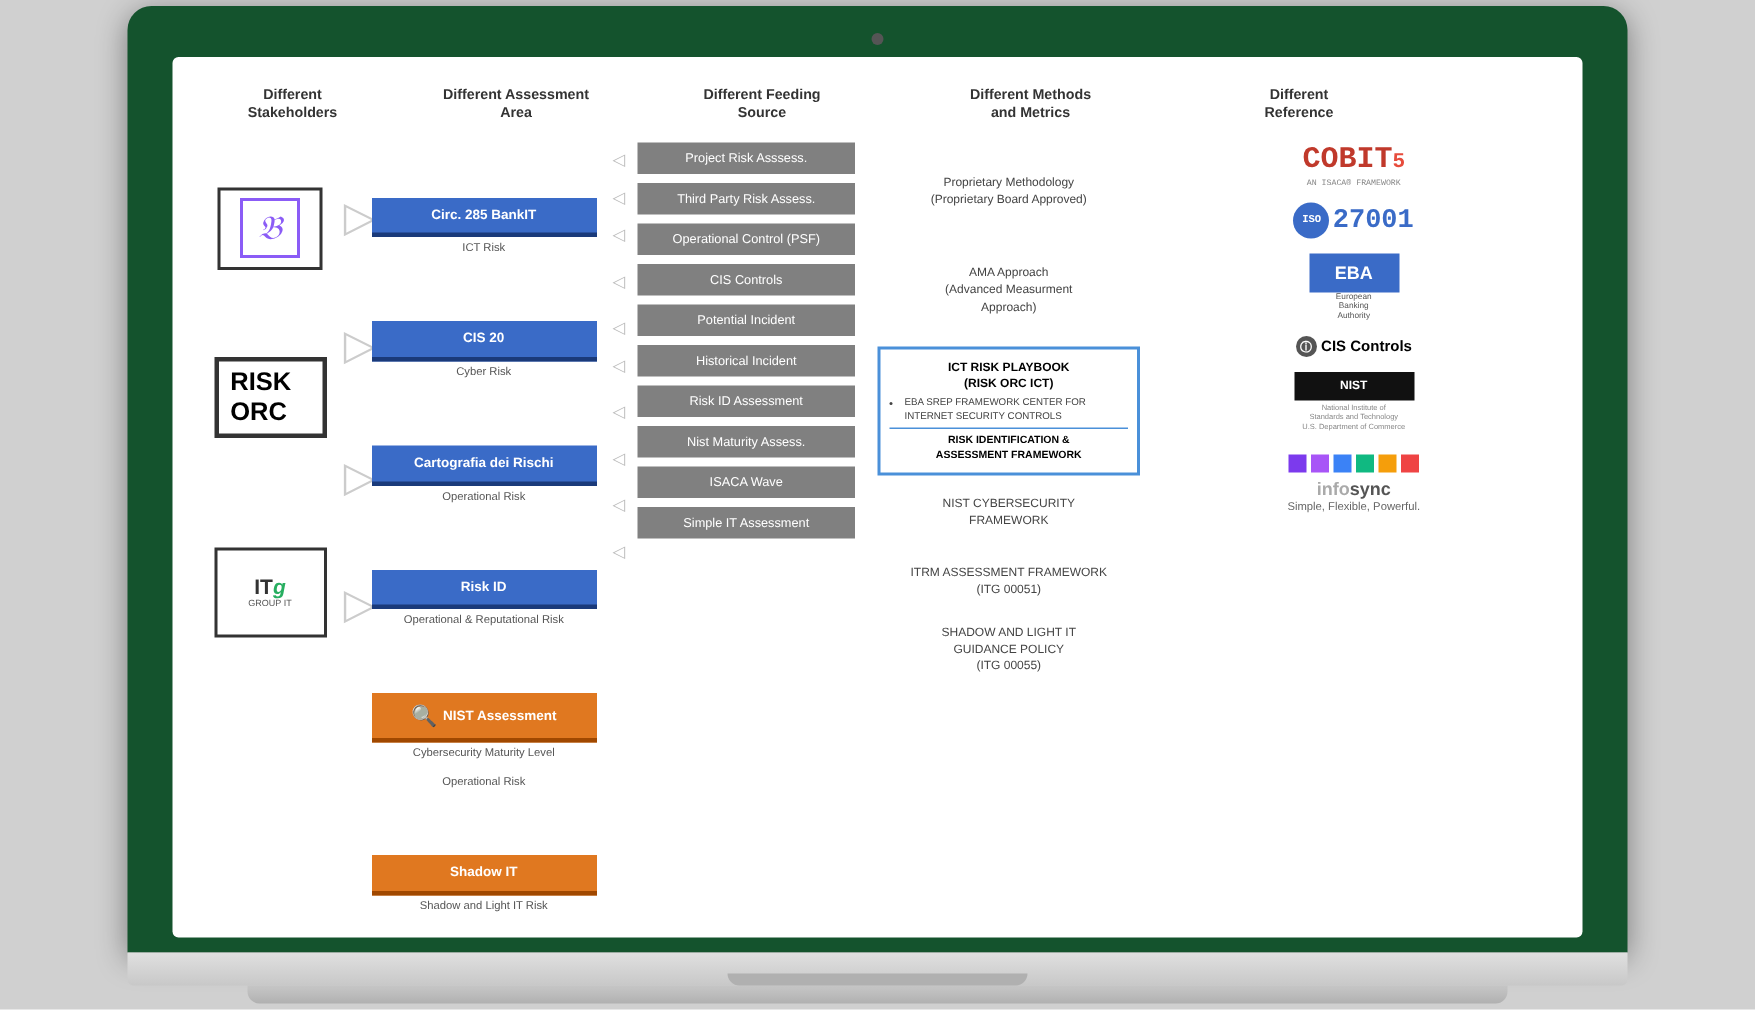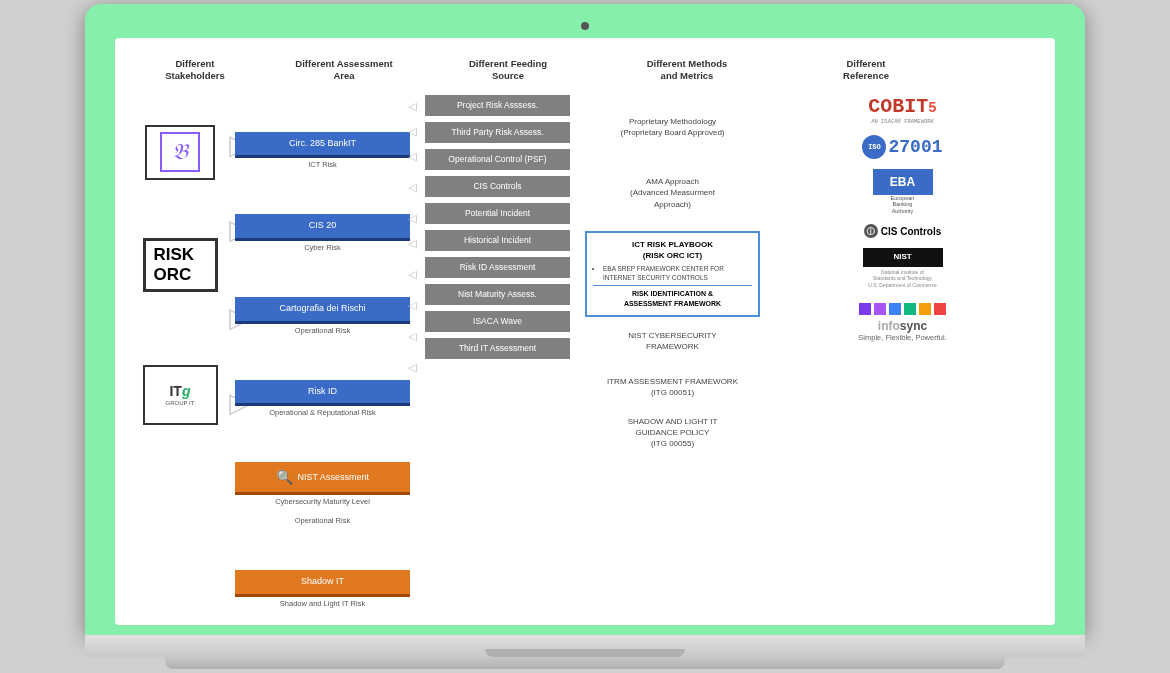--- a/index.html
+++ b/index.html
@@ -11,21 +11,21 @@
       min-height: 100vh;
       font-family: Arial, sans-serif;
     }
 
     .laptop-outer {
       width: 1000px;
       position: relative;
     }
 
     .laptop-screen-bezel {
-      background: #86efac;
+      background: #14532d;
       border-radius: 16px 16px 0 0;
       padding: 18px 30px 10px 30px;
       position: relative;
       box-shadow: 0 4px 20px rgba(0,0,0,0.4);
     }
 
     .laptop-camera {
       width: 8px;
       height: 8px;
       background: #555;
@@ -109,22 +109,22 @@
       font-size: 17px;
       line-height: 1.2;
       width: 75px;
     }
 
     .assess-btn {
       color: white;
       padding: 6px 10px;
       text-align: center;
       font-size: 9px;
-      font-weight: normal;
-      width: 175px;
+      font-weight: bold;
+      width: 150px;
       line-height: 1.3;
       margin-top: 37px;
     }
 
     .assess-btn.blue {
       background: #3a6bc7;
       border-bottom: 3px solid #1a3a7a;
     }
 
     .assess-btn.orange {
@@ -444,21 +444,21 @@
           <div class="col-feeding" style="width:155px;">
             <div class="feed-btn">Project Risk Asssess.</div>
             <div class="feed-btn">Third Party Risk Assess.</div>
             <div class="feed-btn">Operational Control (PSF)</div>
             <div class="feed-btn">CIS Controls</div>
             <div class="feed-btn">Potential Incident</div>
             <div class="feed-btn">Historical Incident</div>
             <div class="feed-btn">Risk ID Assessment</div>
             <div class="feed-btn">Nist Maturity Assess.</div>
             <div class="feed-btn">ISACA Wave</div>
-            <div class="feed-btn">Third IT Assessment</div>
+            <div class="feed-btn">Simple IT Assessment</div>
           </div>
 
           <div class="col-methods">
             <div class="method-text" style="height:65px;display:flex;align-items:center;justify-content:center;">
               Proprietary Methodology<br>(Proprietary Board Approved)
             </div>
             <div class="method-text" style="height:55px;display:flex;align-items:center;justify-content:center;flex-direction:column;">
               AMA Approach<br>(Advanced Measurment<br>Approach)
             </div>
             <div class="playbook-box" style="margin:4px 0;">

